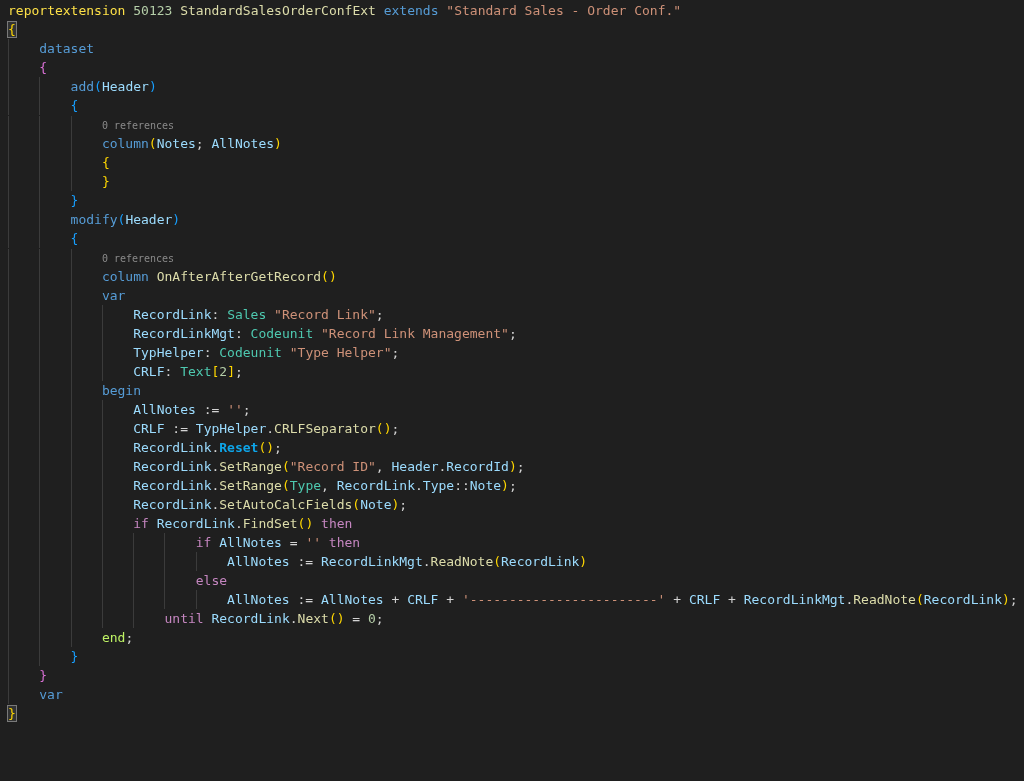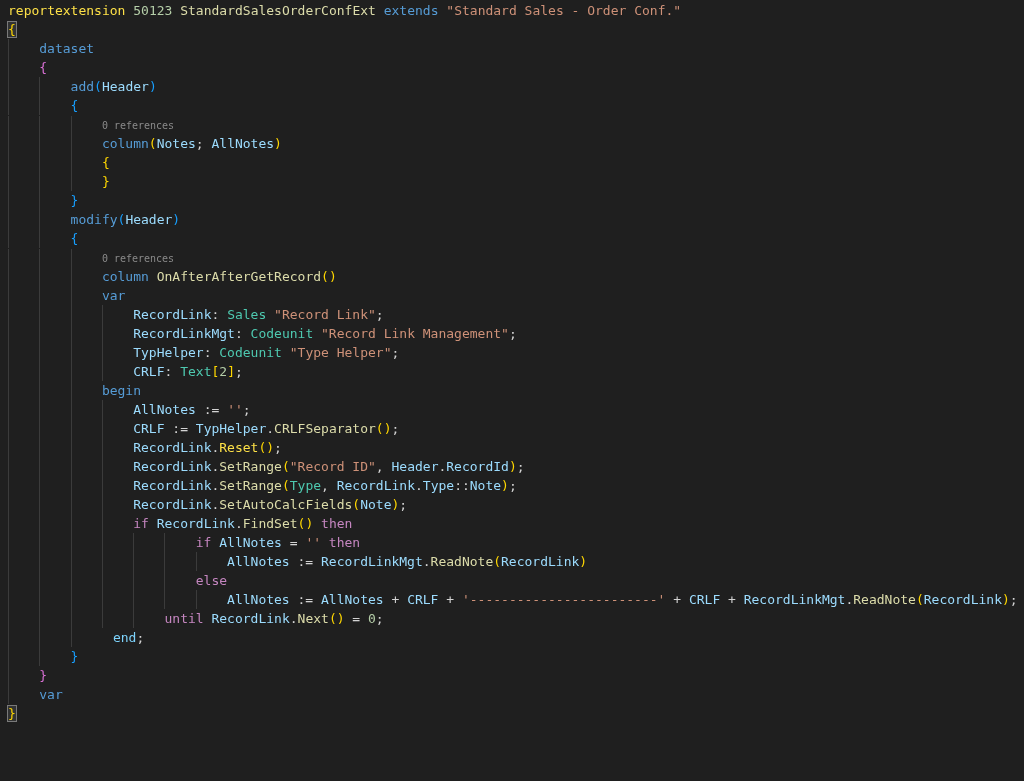--- a/index.html
+++ b/index.html
@@ -62,28 +62,28 @@
     <div class="line"><span class="ind"></span><span class="ind"></span><span class="ind"></span><span class="cl" style="color: rgb(138, 138, 138);">0 references</span></div>
     <div class="line"><span class="ind"></span><span class="ind"></span><span class="ind"></span><span style="color: rgb(86, 156, 214);">column </span><span style="color: rgb(220, 220, 170);">OnAfterAfterGetRecord</span><span style="color: rgb(255, 215, 0);">()</span></div>
     <div class="line"><span class="ind"></span><span class="ind"></span><span class="ind"></span><span style="color: rgb(86, 156, 214);">var</span></div>
     <div class="line"><span class="ind"></span><span class="ind"></span><span class="ind"></span><span class="ind"></span><span style="color: rgb(156, 220, 254);">RecordLink</span><span style="color: rgb(212, 212, 212);">: </span><span style="color: rgb(78, 201, 176);">Sales </span><span style="color: rgb(206, 145, 120);">"Record Link"</span><span style="color: rgb(212, 212, 212);">;</span></div>
     <div class="line"><span class="ind"></span><span class="ind"></span><span class="ind"></span><span class="ind"></span><span style="color: rgb(156, 220, 254);">RecordLinkMgt</span><span style="color: rgb(212, 212, 212);">: </span><span style="color: rgb(78, 201, 176);">Codeunit </span><span style="color: rgb(206, 145, 120);">"Record Link Management"</span><span style="color: rgb(212, 212, 212);">;</span></div>
     <div class="line"><span class="ind"></span><span class="ind"></span><span class="ind"></span><span class="ind"></span><span style="color: rgb(156, 220, 254);">TypHelper</span><span style="color: rgb(212, 212, 212);">: </span><span style="color: rgb(78, 201, 176);">Codeunit </span><span style="color: rgb(206, 145, 120);">"Type Helper"</span><span style="color: rgb(212, 212, 212);">;</span></div>
     <div class="line"><span class="ind"></span><span class="ind"></span><span class="ind"></span><span class="ind"></span><span style="color: rgb(156, 220, 254);">CRLF</span><span style="color: rgb(212, 212, 212);">: </span><span style="color: rgb(78, 201, 176);">Text</span><span style="color: rgb(255, 215, 0);">[</span><span style="color: rgb(181, 206, 168);">2</span><span style="color: rgb(255, 215, 0);">]</span><span style="color: rgb(212, 212, 212);">;</span></div>
     <div class="line"><span class="ind"></span><span class="ind"></span><span class="ind"></span><span style="color: rgb(86, 156, 214);">begin</span></div>
     <div class="line"><span class="ind"></span><span class="ind"></span><span class="ind"></span><span class="ind"></span><span style="color: rgb(156, 220, 254);">AllNotes </span><span style="color: rgb(212, 212, 212);">:= </span><span style="color: rgb(206, 145, 120);">''</span><span style="color: rgb(212, 212, 212);">;</span></div>
     <div class="line"><span class="ind"></span><span class="ind"></span><span class="ind"></span><span class="ind"></span><span style="color: rgb(156, 220, 254);">CRLF </span><span style="color: rgb(212, 212, 212);">:= </span><span style="color: rgb(156, 220, 254);">TypHelper</span><span style="color: rgb(212, 212, 212);">.</span><span style="color: rgb(220, 220, 170);">CRLFSeparator</span><span style="color: rgb(255, 215, 0);">()</span><span style="color: rgb(212, 212, 212);">;</span></div>
-    <div class="line"><span class="ind"></span><span class="ind"></span><span class="ind"></span><span class="ind"></span><span style="color: rgb(156, 220, 254);">RecordLink</span><span style="color: rgb(212, 212, 212);">.</span><span style="color: #fde047;">Reset</span><span style="color: rgb(255, 215, 0);">()</span><span style="color: rgb(212, 212, 212);">;</span></div>
+    <div class="line"><span class="ind"></span><span class="ind"></span><span class="ind"></span><span class="ind"></span><span style="color: rgb(156, 220, 254);">RecordLink</span><span style="color: rgb(212, 212, 212);">.</span><span style="color: #0ea5e9; font-weight: bold;">Reset</span><span style="color: rgb(255, 215, 0);">()</span><span style="color: rgb(212, 212, 212);">;</span></div>
     <div class="line"><span class="ind"></span><span class="ind"></span><span class="ind"></span><span class="ind"></span><span style="color: rgb(156, 220, 254);">RecordLink</span><span style="color: rgb(212, 212, 212);">.</span><span style="color: rgb(220, 220, 170);">SetRange</span><span style="color: rgb(255, 215, 0);">(</span><span style="color: rgb(206, 145, 120);">"Record ID"</span><span style="color: rgb(212, 212, 212);">, </span><span style="color: rgb(156, 220, 254);">Header</span><span style="color: rgb(212, 212, 212);">.</span><span style="color: rgb(156, 220, 254);">RecordId</span><span style="color: rgb(255, 215, 0);">)</span><span style="color: rgb(212, 212, 212);">;</span></div>
     <div class="line"><span class="ind"></span><span class="ind"></span><span class="ind"></span><span class="ind"></span><span style="color: rgb(156, 220, 254);">RecordLink</span><span style="color: rgb(212, 212, 212);">.</span><span style="color: rgb(220, 220, 170);">SetRange</span><span style="color: rgb(255, 215, 0);">(</span><span style="color: rgb(78, 201, 176);">Type</span><span style="color: rgb(212, 212, 212);">, </span><span style="color: rgb(156, 220, 254);">RecordLink</span><span style="color: rgb(212, 212, 212);">.</span><span style="color: rgb(156, 220, 254);">Type</span><span style="color: rgb(212, 212, 212);">::</span><span style="color: rgb(156, 220, 254);">Note</span><span style="color: rgb(255, 215, 0);">)</span><span style="color: rgb(212, 212, 212);">;</span></div>
     <div class="line"><span class="ind"></span><span class="ind"></span><span class="ind"></span><span class="ind"></span><span style="color: rgb(156, 220, 254);">RecordLink</span><span style="color: rgb(212, 212, 212);">.</span><span style="color: rgb(220, 220, 170);">SetAutoCalcFields</span><span style="color: rgb(255, 215, 0);">(</span><span style="color: rgb(156, 220, 254);">Note</span><span style="color: rgb(255, 215, 0);">)</span><span style="color: rgb(212, 212, 212);">;</span></div>
     <div class="line"><span class="ind"></span><span class="ind"></span><span class="ind"></span><span class="ind"></span><span style="color: rgb(197, 134, 192);">if </span><span style="color: rgb(156, 220, 254);">RecordLink</span><span style="color: rgb(212, 212, 212);">.</span><span style="color: rgb(220, 220, 170);">FindSet</span><span style="color: rgb(255, 215, 0);">()</span><span style="color: rgb(197, 134, 192);"> then</span></div>
     <div class="line"><span class="ind"></span><span class="ind"></span><span class="ind"></span><span class="ind"></span><span class="ind"></span><span class="ind"></span><span style="color: rgb(197, 134, 192);">if </span><span style="color: rgb(156, 220, 254);">AllNotes </span><span style="color: rgb(212, 212, 212);">= </span><span style="color: rgb(206, 145, 120);">'' </span><span style="color: rgb(197, 134, 192);">then</span></div>
     <div class="line"><span class="ind"></span><span class="ind"></span><span class="ind"></span><span class="ind"></span><span class="ind"></span><span class="ind"></span><span class="ind"></span><span style="color: rgb(156, 220, 254);">AllNotes </span><span style="color: rgb(212, 212, 212);">:= </span><span style="color: rgb(156, 220, 254);">RecordLinkMgt</span><span style="color: rgb(212, 212, 212);">.</span><span style="color: rgb(220, 220, 170);">ReadNote</span><span style="color: rgb(255, 215, 0);">(</span><span style="color: rgb(156, 220, 254);">RecordLink</span><span style="color: rgb(255, 215, 0);">)</span></div>
     <div class="line"><span class="ind"></span><span class="ind"></span><span class="ind"></span><span class="ind"></span><span class="ind"></span><span class="ind"></span><span style="color: rgb(197, 134, 192);">else</span></div>
     <div class="line"><span class="ind"></span><span class="ind"></span><span class="ind"></span><span class="ind"></span><span class="ind"></span><span class="ind"></span><span class="ind"></span><span style="color: rgb(156, 220, 254);">AllNotes </span><span style="color: rgb(212, 212, 212);">:= </span><span style="color: rgb(156, 220, 254);">AllNotes </span><span style="color: rgb(212, 212, 212);">+ </span><span style="color: rgb(156, 220, 254);">CRLF </span><span style="color: rgb(212, 212, 212);">+ </span><span style="color: rgb(206, 145, 120);">'------------------------'</span><span style="color: rgb(212, 212, 212);"> + </span><span style="color: rgb(156, 220, 254);">CRLF </span><span style="color: rgb(212, 212, 212);">+ </span><span style="color: rgb(156, 220, 254);">RecordLinkMgt</span><span style="color: rgb(212, 212, 212);">.</span><span style="color: rgb(220, 220, 170);">ReadNote</span><span style="color: rgb(255, 215, 0);">(</span><span style="color: rgb(156, 220, 254);">RecordLink</span><span style="color: rgb(255, 215, 0);">)</span><span style="color: rgb(212, 212, 212);">;</span></div>
     <div class="line"><span class="ind"></span><span class="ind"></span><span class="ind"></span><span class="ind"></span><span class="ind"></span><span style="color: rgb(197, 134, 192);">until </span><span style="color: rgb(156, 220, 254);">RecordLink</span><span style="color: rgb(212, 212, 212);">.</span><span style="color: rgb(220, 220, 170);">Next</span><span style="color: rgb(255, 215, 0);">()</span><span style="color: rgb(212, 212, 212);"> = </span><span style="color: rgb(181, 206, 168);">0</span><span style="color: rgb(212, 212, 212);">;</span></div>
-    <div class="line"><span class="ind"></span><span class="ind"></span><span class="ind"></span><span style="color: #7dd3fc; margin-left: 11px;">end</span><span style="color: rgb(212, 212, 212);">;</span></div>
+    <div class="line"><span class="ind"></span><span class="ind"></span><span class="ind"></span><span style="color: #bef264;">end</span><span style="color: rgb(212, 212, 212);">;</span></div>
     <div class="line"><span class="ind"></span><span class="ind"></span><span style="color: rgb(23, 159, 255);">}</span></div>
     <div class="line"><span class="ind"></span><span style="color: rgb(218, 112, 214);">}</span></div>
     <div class="line"><span class="ind"></span><span style="color: rgb(86, 156, 214);">var</span></div>
     <div class="line"><span class="bm" style="color: rgb(255, 215, 0);">}</span></div>
   </div>
 
 </body></html>

